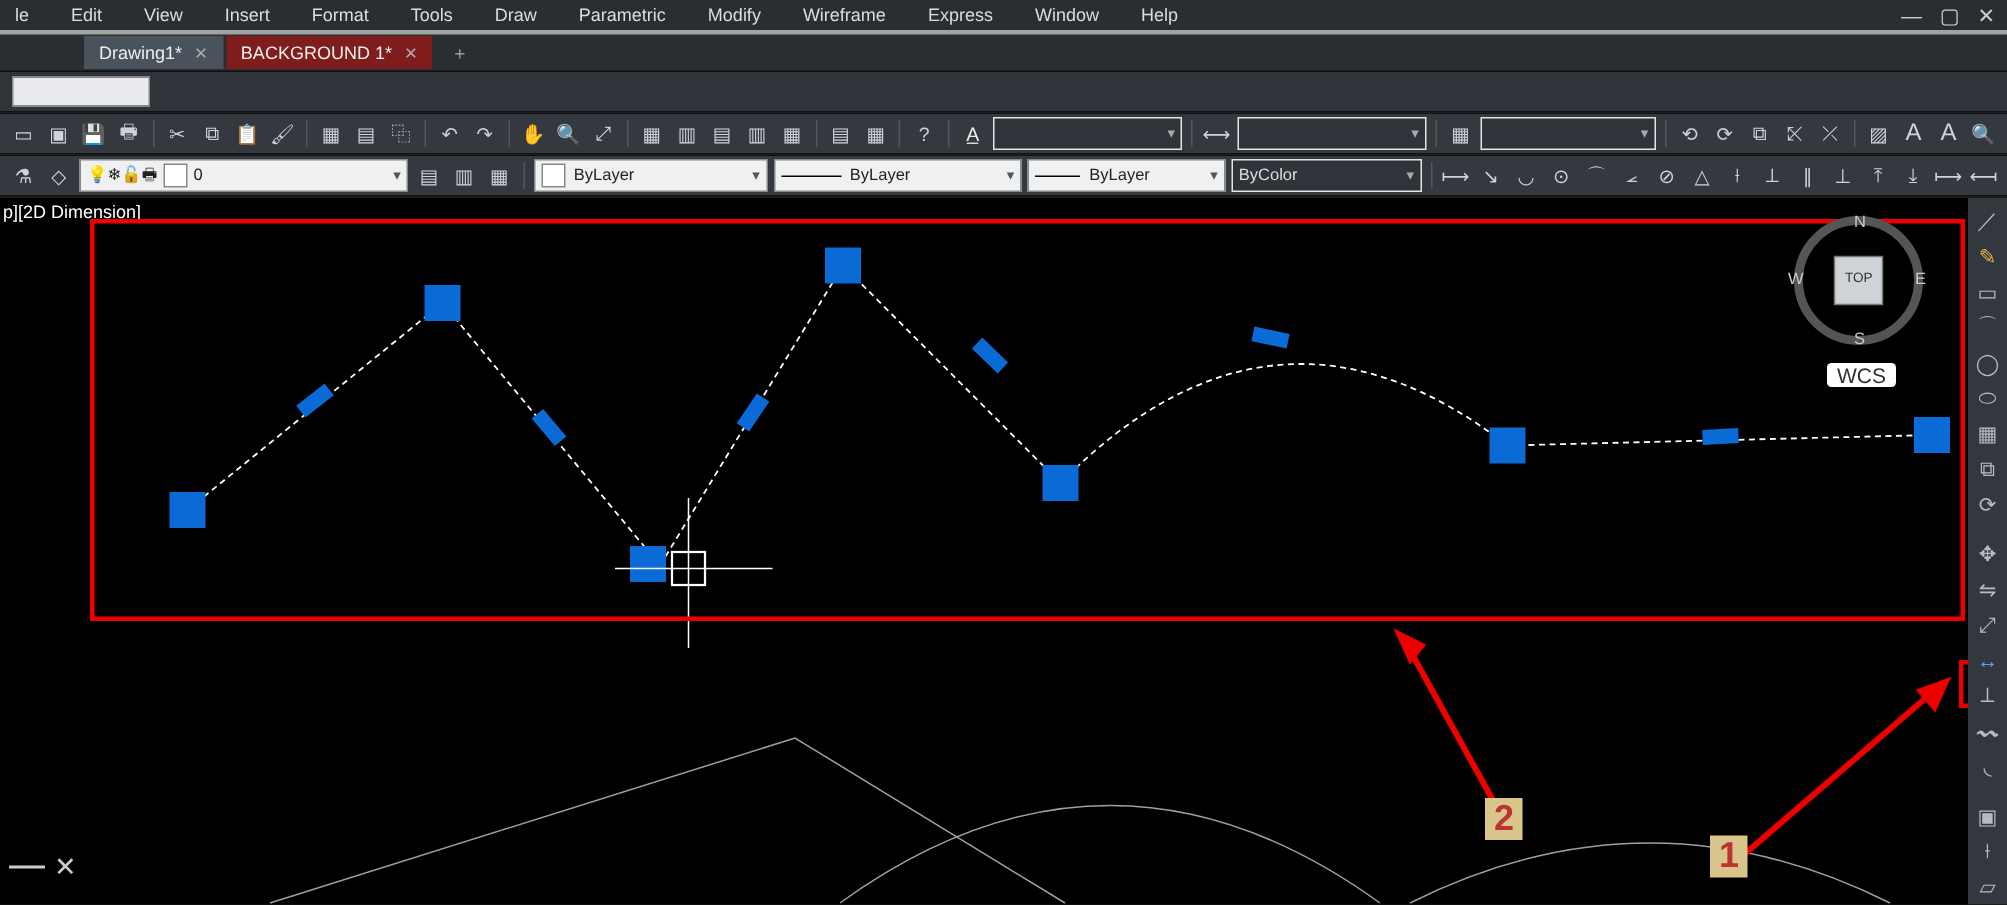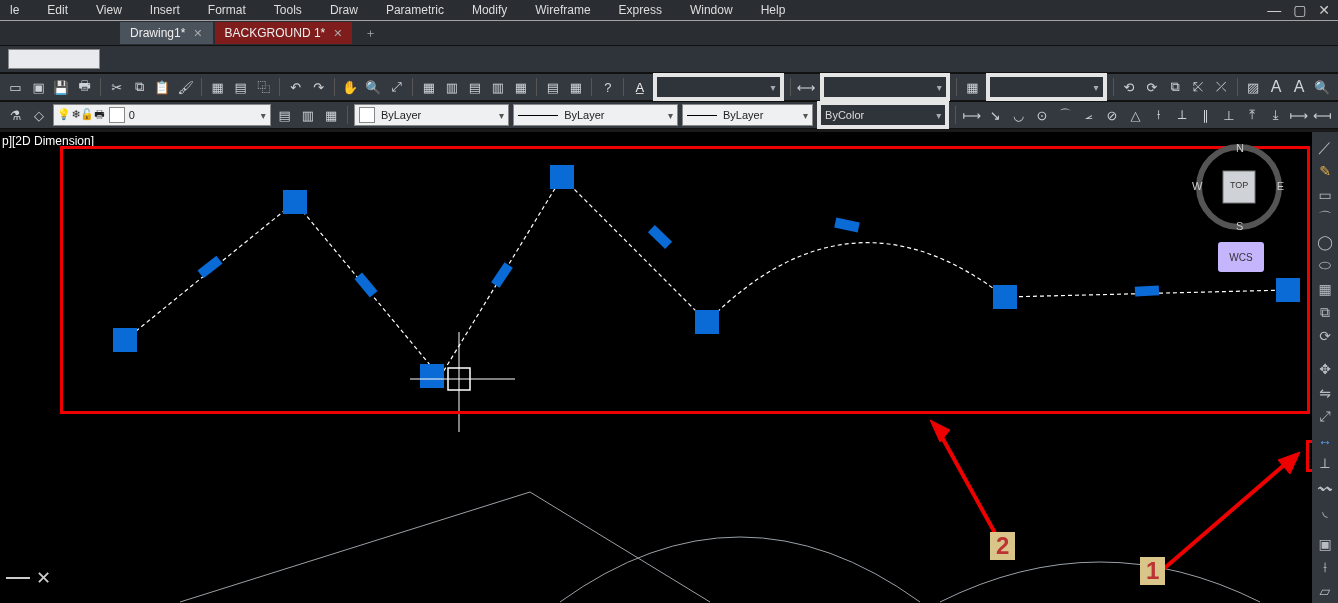--- a/index.html
+++ b/index.html
@@ -1,38 +1,38 @@
 <!DOCTYPE html>
 <html><head>
 <meta charset="utf-8">
 <style>
 html,body{margin:0;padding:0;width:1338px;height:603px;background:#1a1a1a;font-family:Segoe UI,Arial,sans-serif;font-size:12px;color:#ccc;overflow:hidden;position:relative}
 .mbar{display:flex;align-items:center;height:20px;background:#2a2e33;padding:0 10px}
 .mbar span{margin-right:28px;color:#ddd;cursor:default}
 .winctl{position:absolute;right:4px;top:2px;color:#ccc;letter-spacing:4px;font-size:14px}
-.tabs{display:flex;align-items:center;height:24px;background:#2a2e33;border-top:1px solid #a3a3a3;padding-left:120px}
+.tabs{display:flex;align-items:center;height:24px;background:#2a2e33;border-top:3px solid #a3a3a3;padding-left:56px}
 .tab{display:flex;align-items:center;height:22px;padding:0 10px;margin-right:2px;background:#7f1d1d;color:#eee;font-size:12px}
 .tab.active{background:#4a525c}
 .tab .x{margin-left:8px;color:#aaa;font-size:11px}
 .tab.add{background:transparent;color:#aaa}
 .row{display:flex;align-items:center;height:26px;background:#34393f;border-top:1px solid #111;border-bottom:1px solid #111;padding:0 4px}
 .row2{height:26px}
 .sep{width:1px;height:18px;background:#555;margin:0 4px}
 .ico{width:20px;height:20px;margin:0 2px;display:flex;align-items:center;justify-content:center;color:#cfd3d8;font-size:13px}
 .drop{height:20px;background:#eef0f2;color:#222;border:1px solid #888;margin:0 2px;display:flex;align-items:center;padding:0 4px;font-size:11px;min-width:60px;position:relative}
 .drop:after{content:"▾";position:absolute;right:4px;color:#555;font-size:10px}
-.dropd{background:#2f343a;color:#ddd;border:4px solid #e5e5e5}
+.dropd{background:#2f343a;color:#ddd;border:1px solid #e5e5e5}
 .dropd:after{color:#aaa}
 .swatch{width:14px;height:14px;border:1px solid #888}
 .canvas{position:absolute;left:0;top:132px;right:26px;bottom:0;background:#000}
 .rtool{position:absolute;right:0;top:132px;width:26px;bottom:0;background:#33383e;display:flex;flex-direction:column;align-items:center;padding-top:4px}
 .rtool .ti{width:22px;height:22px;margin:1px 0;color:#b8bcc2;display:flex;align-items:center;justify-content:center;font-size:14px}
 .rtool .gap{height:10px}
 .viewcube{position:absolute;right:30px;top:12px;width:86px;height:86px}
-.wcs{position:absolute;right:48px;top:110px;width:46px;height:30px;background:#c4b5fd;border-radius:3px;color:#333;font-size:10px;display:flex;align-items:center;justify-content:center}
+.wcs{position:absolute;right:48px;top:110px;width:46px;height:16px;background:#ffffff;border-radius:3px;color:#333;font-size:14px;display:flex;align-items:center;justify-content:center}
 .redbox{position:absolute;border:3px solid #e00;pointer-events:none}
 .redsq{position:absolute;border:3px solid #e00;width:26px;height:26px}
 .anno{position:absolute;background:#d9c48a;color:#b33;font-weight:bold;font-size:24px;padding:0 6px}
 .arrow{position:absolute;stroke:#e00;fill:#e00}
 .viewlabel{position:absolute;left:0;top:0;color:#fff;font-size:12px;padding:2px}
 .blueinput{width:90px;height:18px;background:#e8eaed;border:1px solid #888;margin-left:4px}
 .lt{stroke:#fff;stroke-dasharray:4 3;stroke-width:1.2;fill:none}
 .grip{fill:#0a6bd6}
 .gripmid{fill:#0a6bd6}
 </style>

